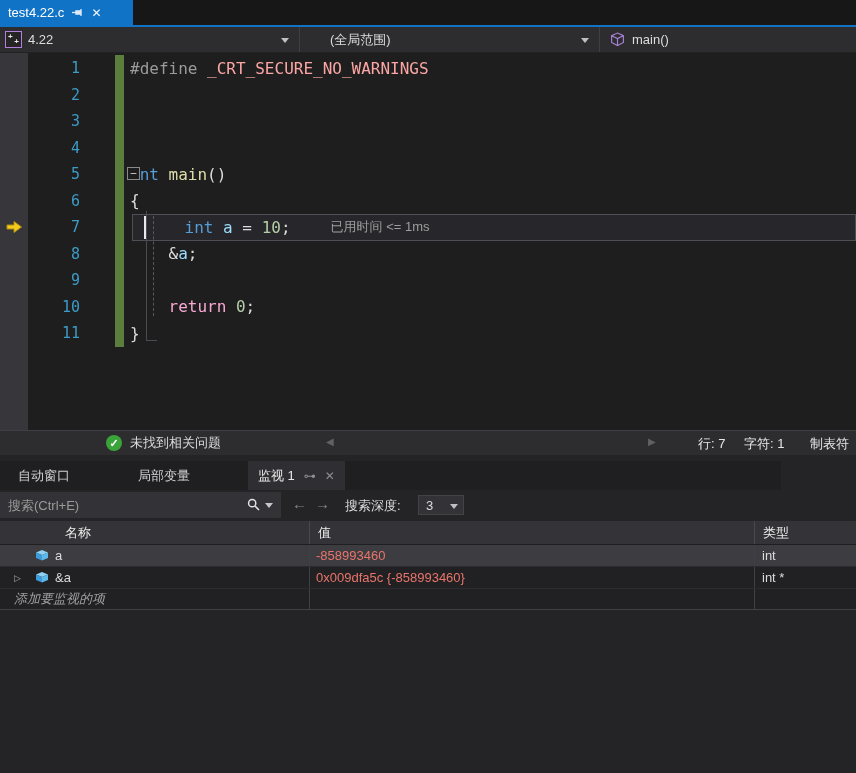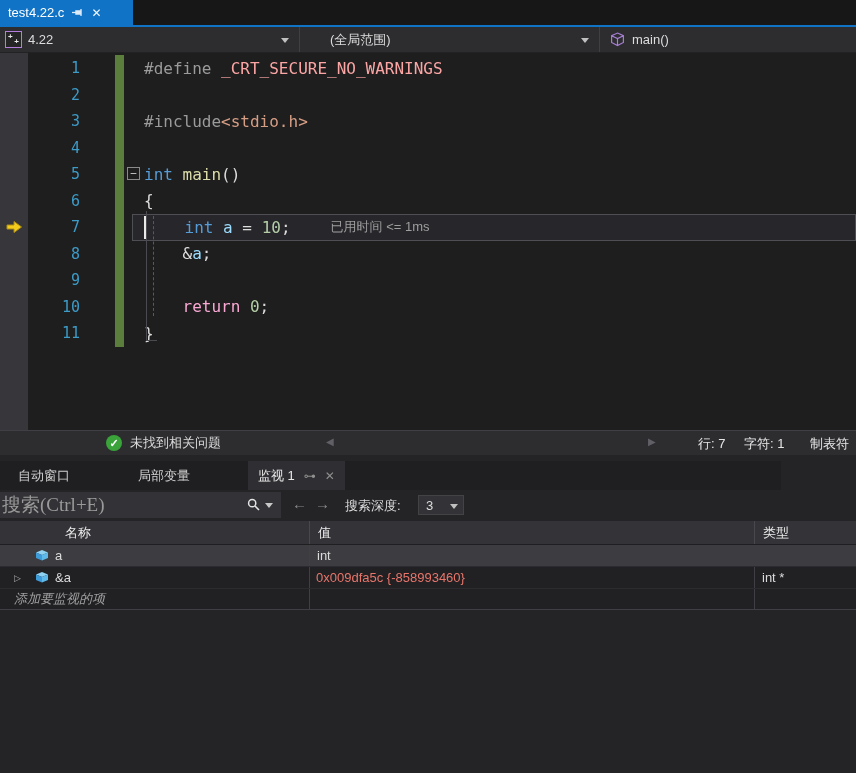--- a/index.html
+++ b/index.html
@@ -34,21 +34,21 @@
 
   
   .editor { position:absolute; top:53px; left:0; width:856px; height:377px; background:#1e1e1e; overflow:hidden; }
   .bp-gutter-strip { position:absolute; left:0; top:0; width:28px; height:100%; background:#37373b; }
   .code-lines { position:absolute; left:0; top:2px; width:856px; }
   .code-line { display:grid; grid-template-columns:28px 72px 15px 9px 1fr; height:26.5px; align-items:stretch; }
   .lg { position:relative; }
   .lnum { color:#3d9bc7; font-family:"DejaVu Sans Mono", monospace; font-size:15px;
           text-align:right; padding-right:20px; display:flex; align-items:center; justify-content:flex-end; }
   .chbar { background:#5b7e3c; }
-  .content { position:relative; display:flex; align-items:center; padding-left:20px;
+  .content { position:relative; display:flex; align-items:center; padding-left:6px;
              font-family:"DejaVu Sans Mono", monospace; font-size:16px; white-space:pre; }
   .code-line.current .content { margin-left:8px; padding-left:13px; background:#27272b;
              border:1px solid #4e4e55; }
   .code-line.current .content::before { content:""; position:absolute; left:11px; top:1px; bottom:1px;
              width:2px; background:#e9e9e9; }
   .fold-box { position:absolute; left:3px; top:50%; margin-top:-7px; width:13px; height:13px;
               border:1px solid #8a8a8a; color:#c8c8c8; font-size:11px; line-height:11px;
               text-align:center; background:#1e1e1e; }
   .arrow-ic { position:absolute; left:5px; top:50%; margin-top:-7px; }
   .pln{color:#dcdcdc}.kw{color:#569cd6}.dir{color:#9b9b9b}.mac{color:#fca5a5}
@@ -75,21 +75,21 @@
   .panel { position:absolute; top:455px; left:0; width:856px; height:318px; background:#242427; }
   .ptabs { position:absolute; top:6px; left:0; width:781px; height:29px; background:#1f1f22; }
   .ptab { position:absolute; top:0; height:29px; display:flex; align-items:center;
           color:#cfcfcf; font-size:13px; padding:0 10px; cursor:pointer; }
   .ptab.active { background:#2f2f33; color:#e8e8e8; gap:9px; }
   .ptab .pin, .ptab .x { color:#8f8f8f; font-size:12px; }
   .searchrow { position:absolute; top:37px; left:0; width:856px; height:26px; background:#242427; }
   .search-box { position:absolute; left:0; top:0; width:281px; height:26px; background:#333337;
                 display:flex; align-items:center; }
   .search-box input { flex:1; background:transparent; border:none; outline:none; color:#c8c8c8;
-                      font-size:19px; padding-left:2px; font-family:Liberation Serif, serif; }
+                      font-size:13px; padding-left:8px; font-family:Liberation Sans, sans-serif; }
   .search-box input::placeholder { color:#9a9a9a; }
   .mag { margin-right:4px; }
   .search-box .chev { position:static; margin-right:8px; border-top-color:#c8c8c8; }
   .nav-arrow { position:absolute; top:3px; color:#8a8a8a; font-size:15px; }
   .depth-label { position:absolute; left:345px; top:5px; color:#dcdcdc; font-size:13px; }
   .depth-box { position:absolute; left:418px; top:3px; width:46px; height:20px; background:#333337;
                border:1px solid #434346; color:#dcdcdc; font-size:13px; display:flex;
                align-items:center; padding-left:7px; }
   .depth-box .chev { right:5px; top:8px; }
 
@@ -172,21 +172,20 @@
           <div class="lnum">2</div>
           <div></div>
           <div class="chbar"></div>
           <div class="content"></div>
         </div>
         <div class="code-line">
           <div class="lg"></div>
           <div class="lnum">3</div>
           <div></div>
           <div class="chbar"></div>
-          <div class="content"><span class="dir">#include</span><span class="str">&lt;stdio.h&gt;</span></div>
         </div>
         <div class="code-line">
           <div class="lg"></div>
           <div class="lnum">4</div>
           <div></div>
           <div class="chbar"></div>
           <div class="content"></div>
         </div>
         <div class="code-line">
           <div class="lg"></div>
@@ -311,20 +310,21 @@
         <div class="wt-row wt-grid selected">
           <div class="cell-name">
             <span class="expander"></span>
             <svg class="var-ic" width="14" height="11" viewBox="0 0 14 11">
               <polygon points="7,0 13,2.5 7,5 1,2.5" fill="#8fd1f2"></polygon>
               <polygon points="1,2.5 7,5 7,10.5 1,8" fill="#3d9bd9"></polygon>
               <polygon points="13,2.5 7,5 7,10.5 13,8" fill="#5eb8ea"></polygon>
             </svg>
             <span>a</span>
           </div>
+          <div class="cell-val">-858993460</div>
           <div class="cell-type">int</div>
         </div>
         <div class="wt-row wt-grid">
           <div class="cell-name">
             <span class="expander">▷</span>
             <svg class="var-ic" width="14" height="11" viewBox="0 0 14 11">
               <polygon points="7,0 13,2.5 7,5 1,2.5" fill="#8fd1f2"></polygon>
               <polygon points="1,2.5 7,5 7,10.5 1,8" fill="#3d9bd9"></polygon>
               <polygon points="13,2.5 7,5 7,10.5 13,8" fill="#5eb8ea"></polygon>
             </svg>

